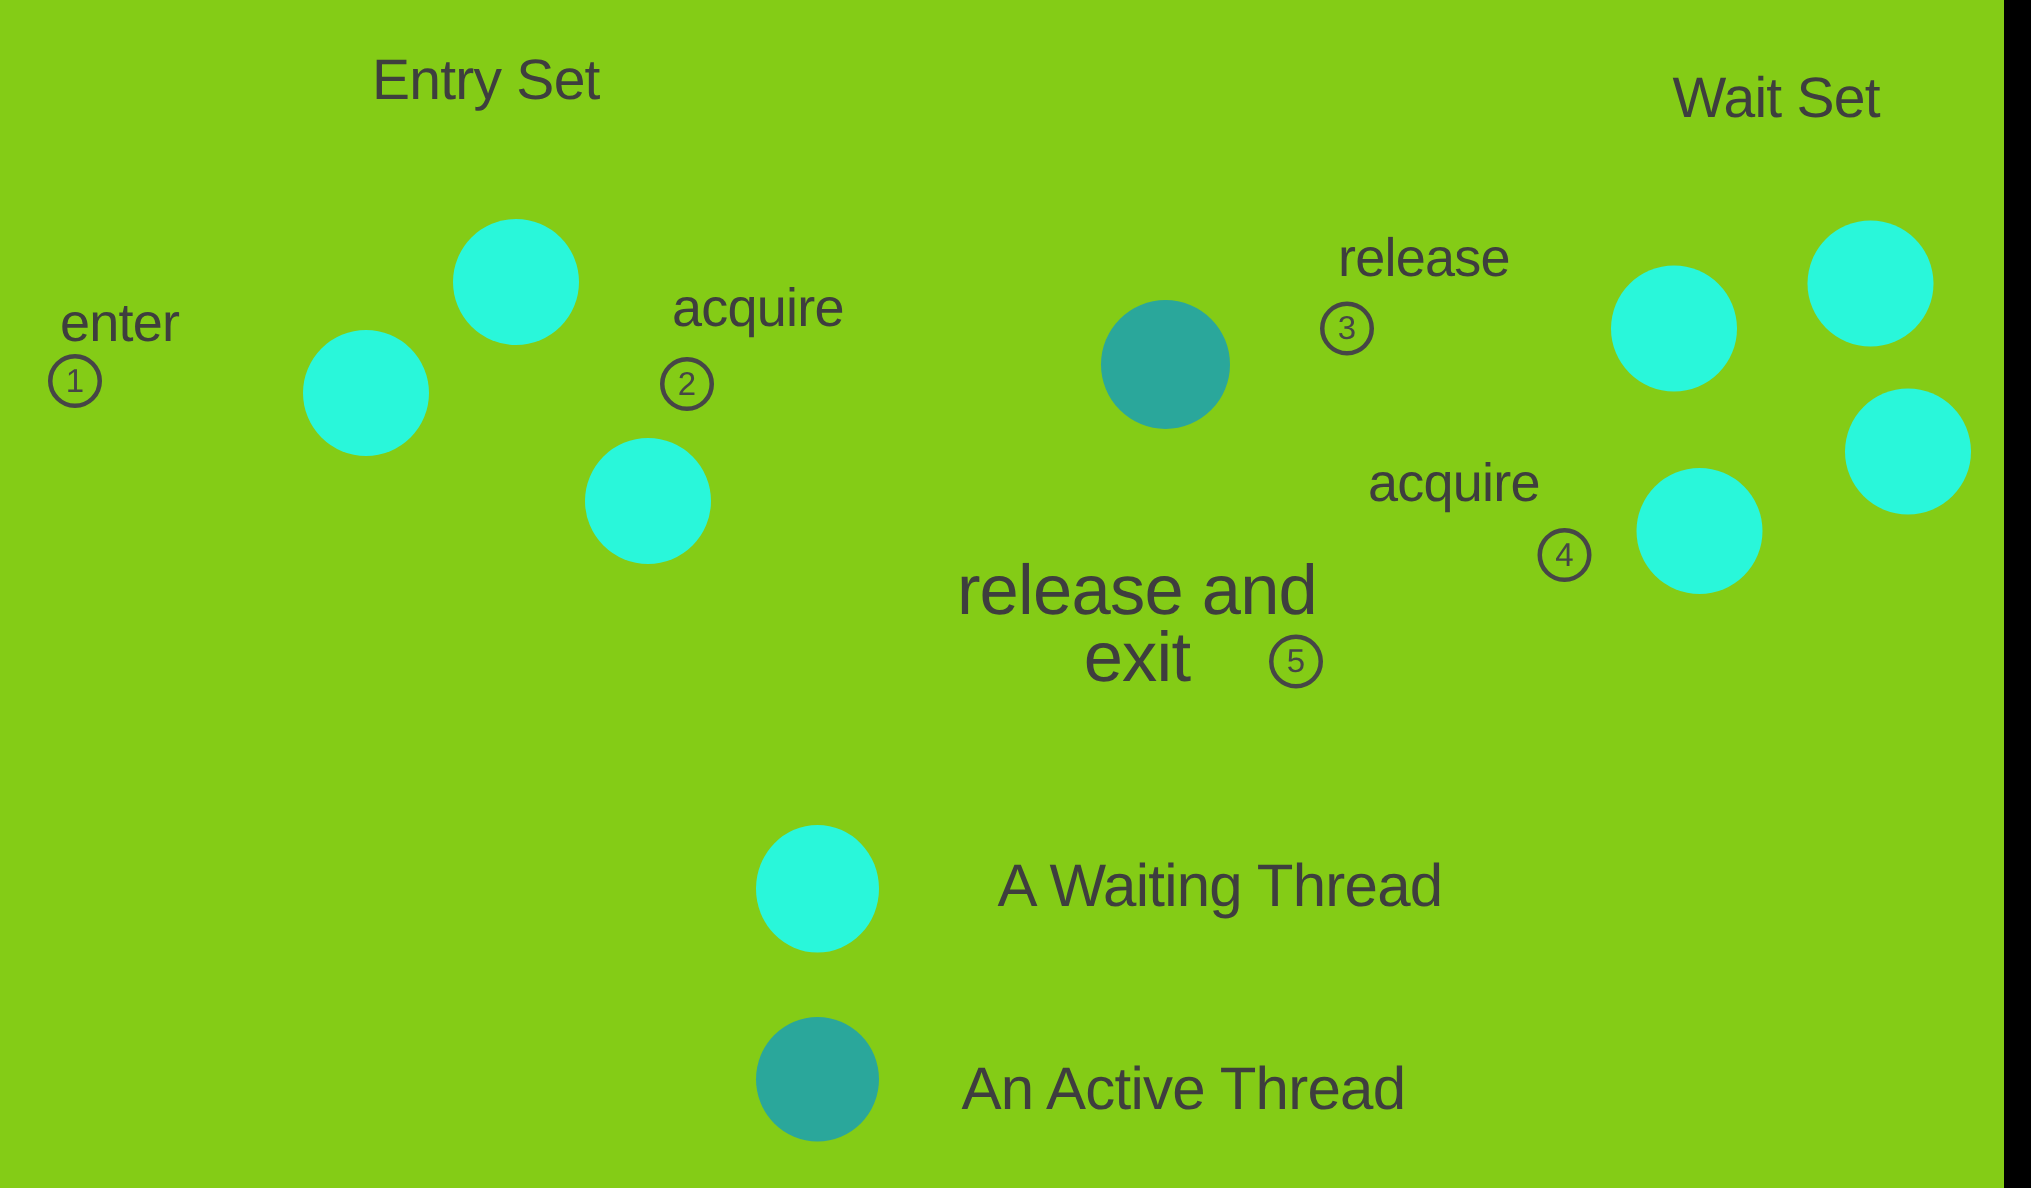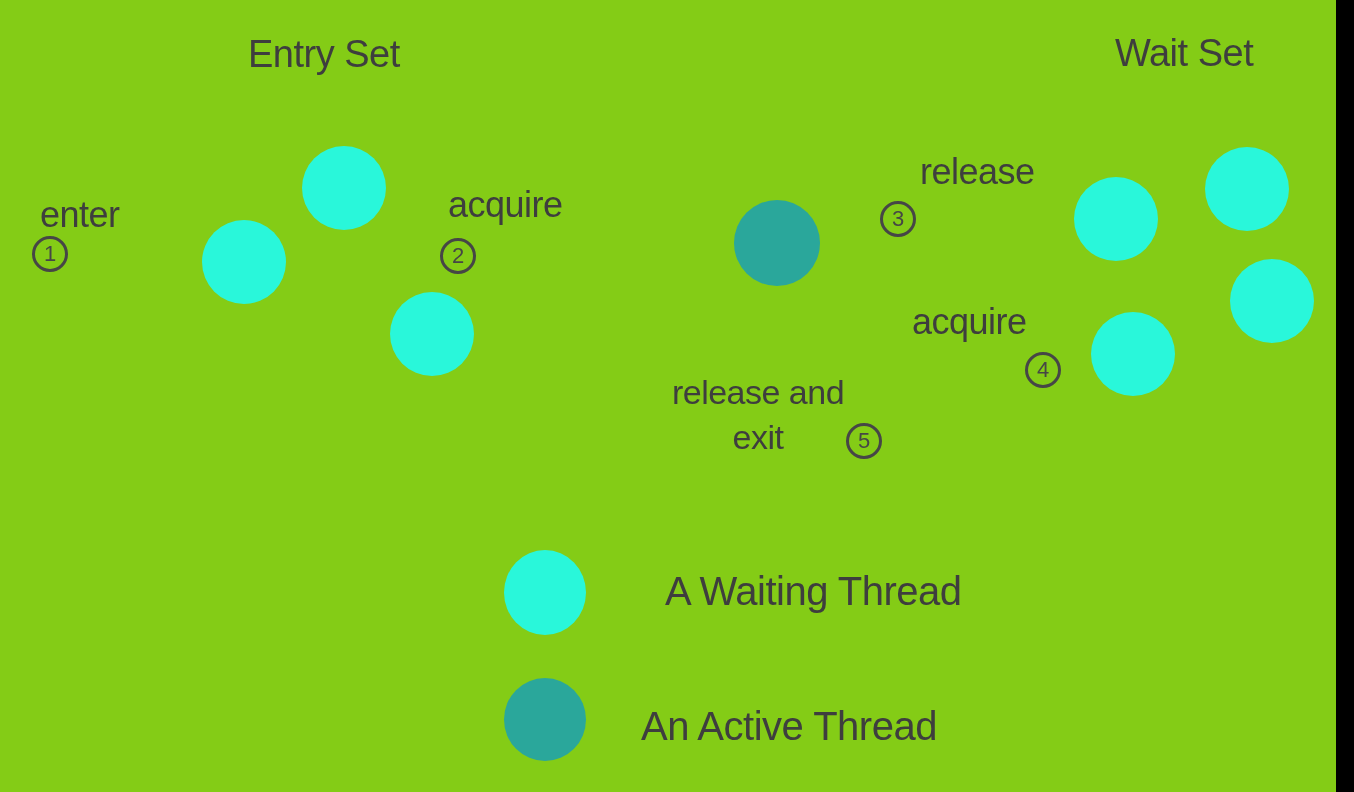--- a/index.html
+++ b/index.html
@@ -35,49 +35,49 @@
     border: 3px solid #464646;
     border-radius: 50%;
     color: #464646;
     font-size: 22px;
     line-height: 30px;
     text-align: center;
   }
   .two-line {
     position: absolute;
     color: #3E3E3E;
-    font-size: 34px;
+    font-size: 47px;
     letter-spacing: -0.5px;
     line-height: 45px;
     text-align: center;
     transform: translateX(-50%);
     white-space: nowrap;
   }
 </style>
 </head>
 <body>
 
 <div id="canvas">
 
   <div class="txt title" style="left:248px; top:35px;">Entry Set</div>
-  <div class="txt title" style="left:1115px; top:34px;">Wait Set</div>
+  <div class="txt title" style="left:1115px; top:47px;">Wait Set</div>
 
   <div class="txt label" style="left:40px; top:197px;">enter</div>
   <div class="badge" style="left:32px; top:236px;">1</div>
 
   <div class="thread" style="left: 302px; top: 146px; width: 84px; height: 84px; background: rgb(41, 247, 218);"></div>
   <div class="thread" style="left: 202px; top: 220px; width: 84px; height: 84px; background: rgb(41, 247, 218);"></div>
   <div class="thread" style="left: 390px; top: 292px; width: 84px; height: 84px; background: rgb(41, 247, 218);"></div>
 
   <div class="txt label" style="left:448px; top:187px;">acquire</div>
   <div class="badge" style="left:440px; top:238px;">2</div>
 
   <div class="thread" style="left: 734px; top: 200px; width: 86px; height: 86px; background: rgb(42, 167, 155);"></div>
 
-  <div class="txt label" style="left:920px; top:154px;text-align:right;">release</div>
+  <div class="txt label" style="left:892px; top:154px;text-align:right;">release</div>
   <div class="badge" style="left:880px; top:201px;">3</div>
 
   <div class="thread" style="left: 1074px; top: 177px; width: 84px; height: 84px; background: rgb(41, 247, 218);"></div>
   <div class="thread" style="left: 1205px; top: 147px; width: 84px; height: 84px; background: rgb(41, 247, 218);"></div>
   <div class="thread" style="left: 1230px; top: 259px; width: 84px; height: 84px; background: rgb(41, 247, 218);"></div>
   <div class="thread" style="left: 1091px; top: 312px; width: 84px; height: 84px; background: rgb(41, 247, 218);"></div>
 
   <div class="txt label" style="left:912px; top:304px;">acquire</div>
   <div class="badge" style="left:1025px; top:352px;">4</div>
 

